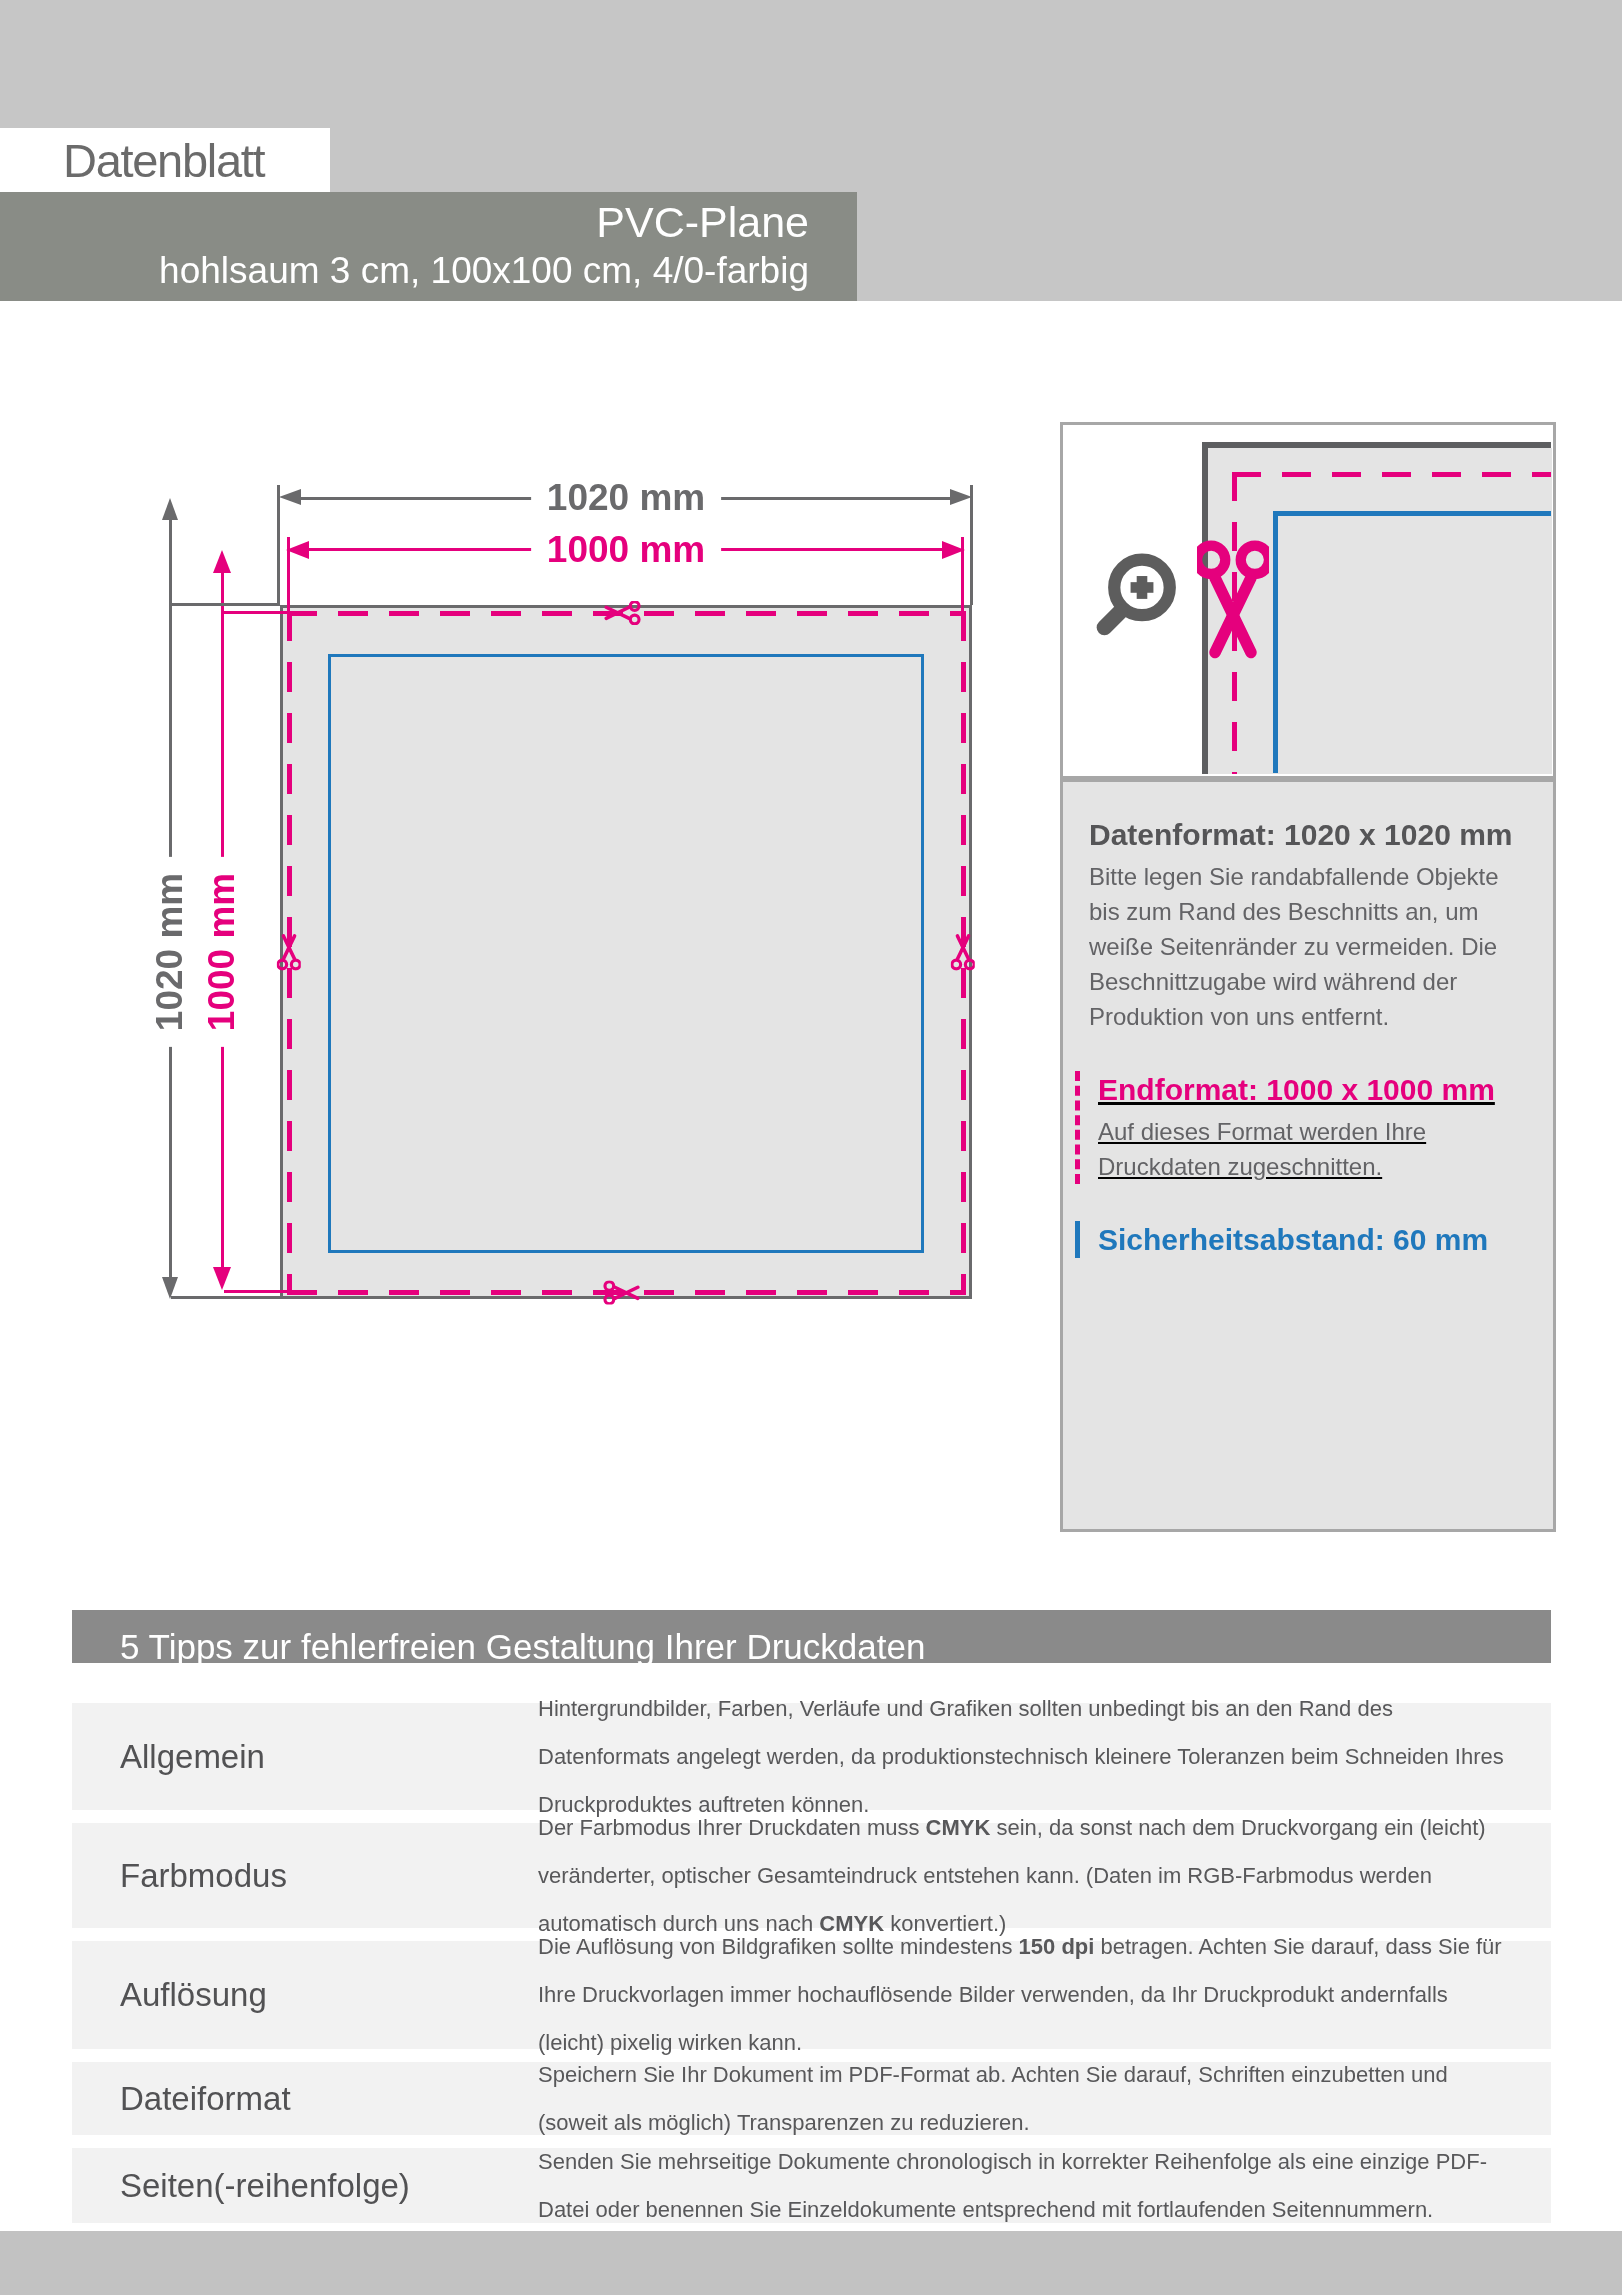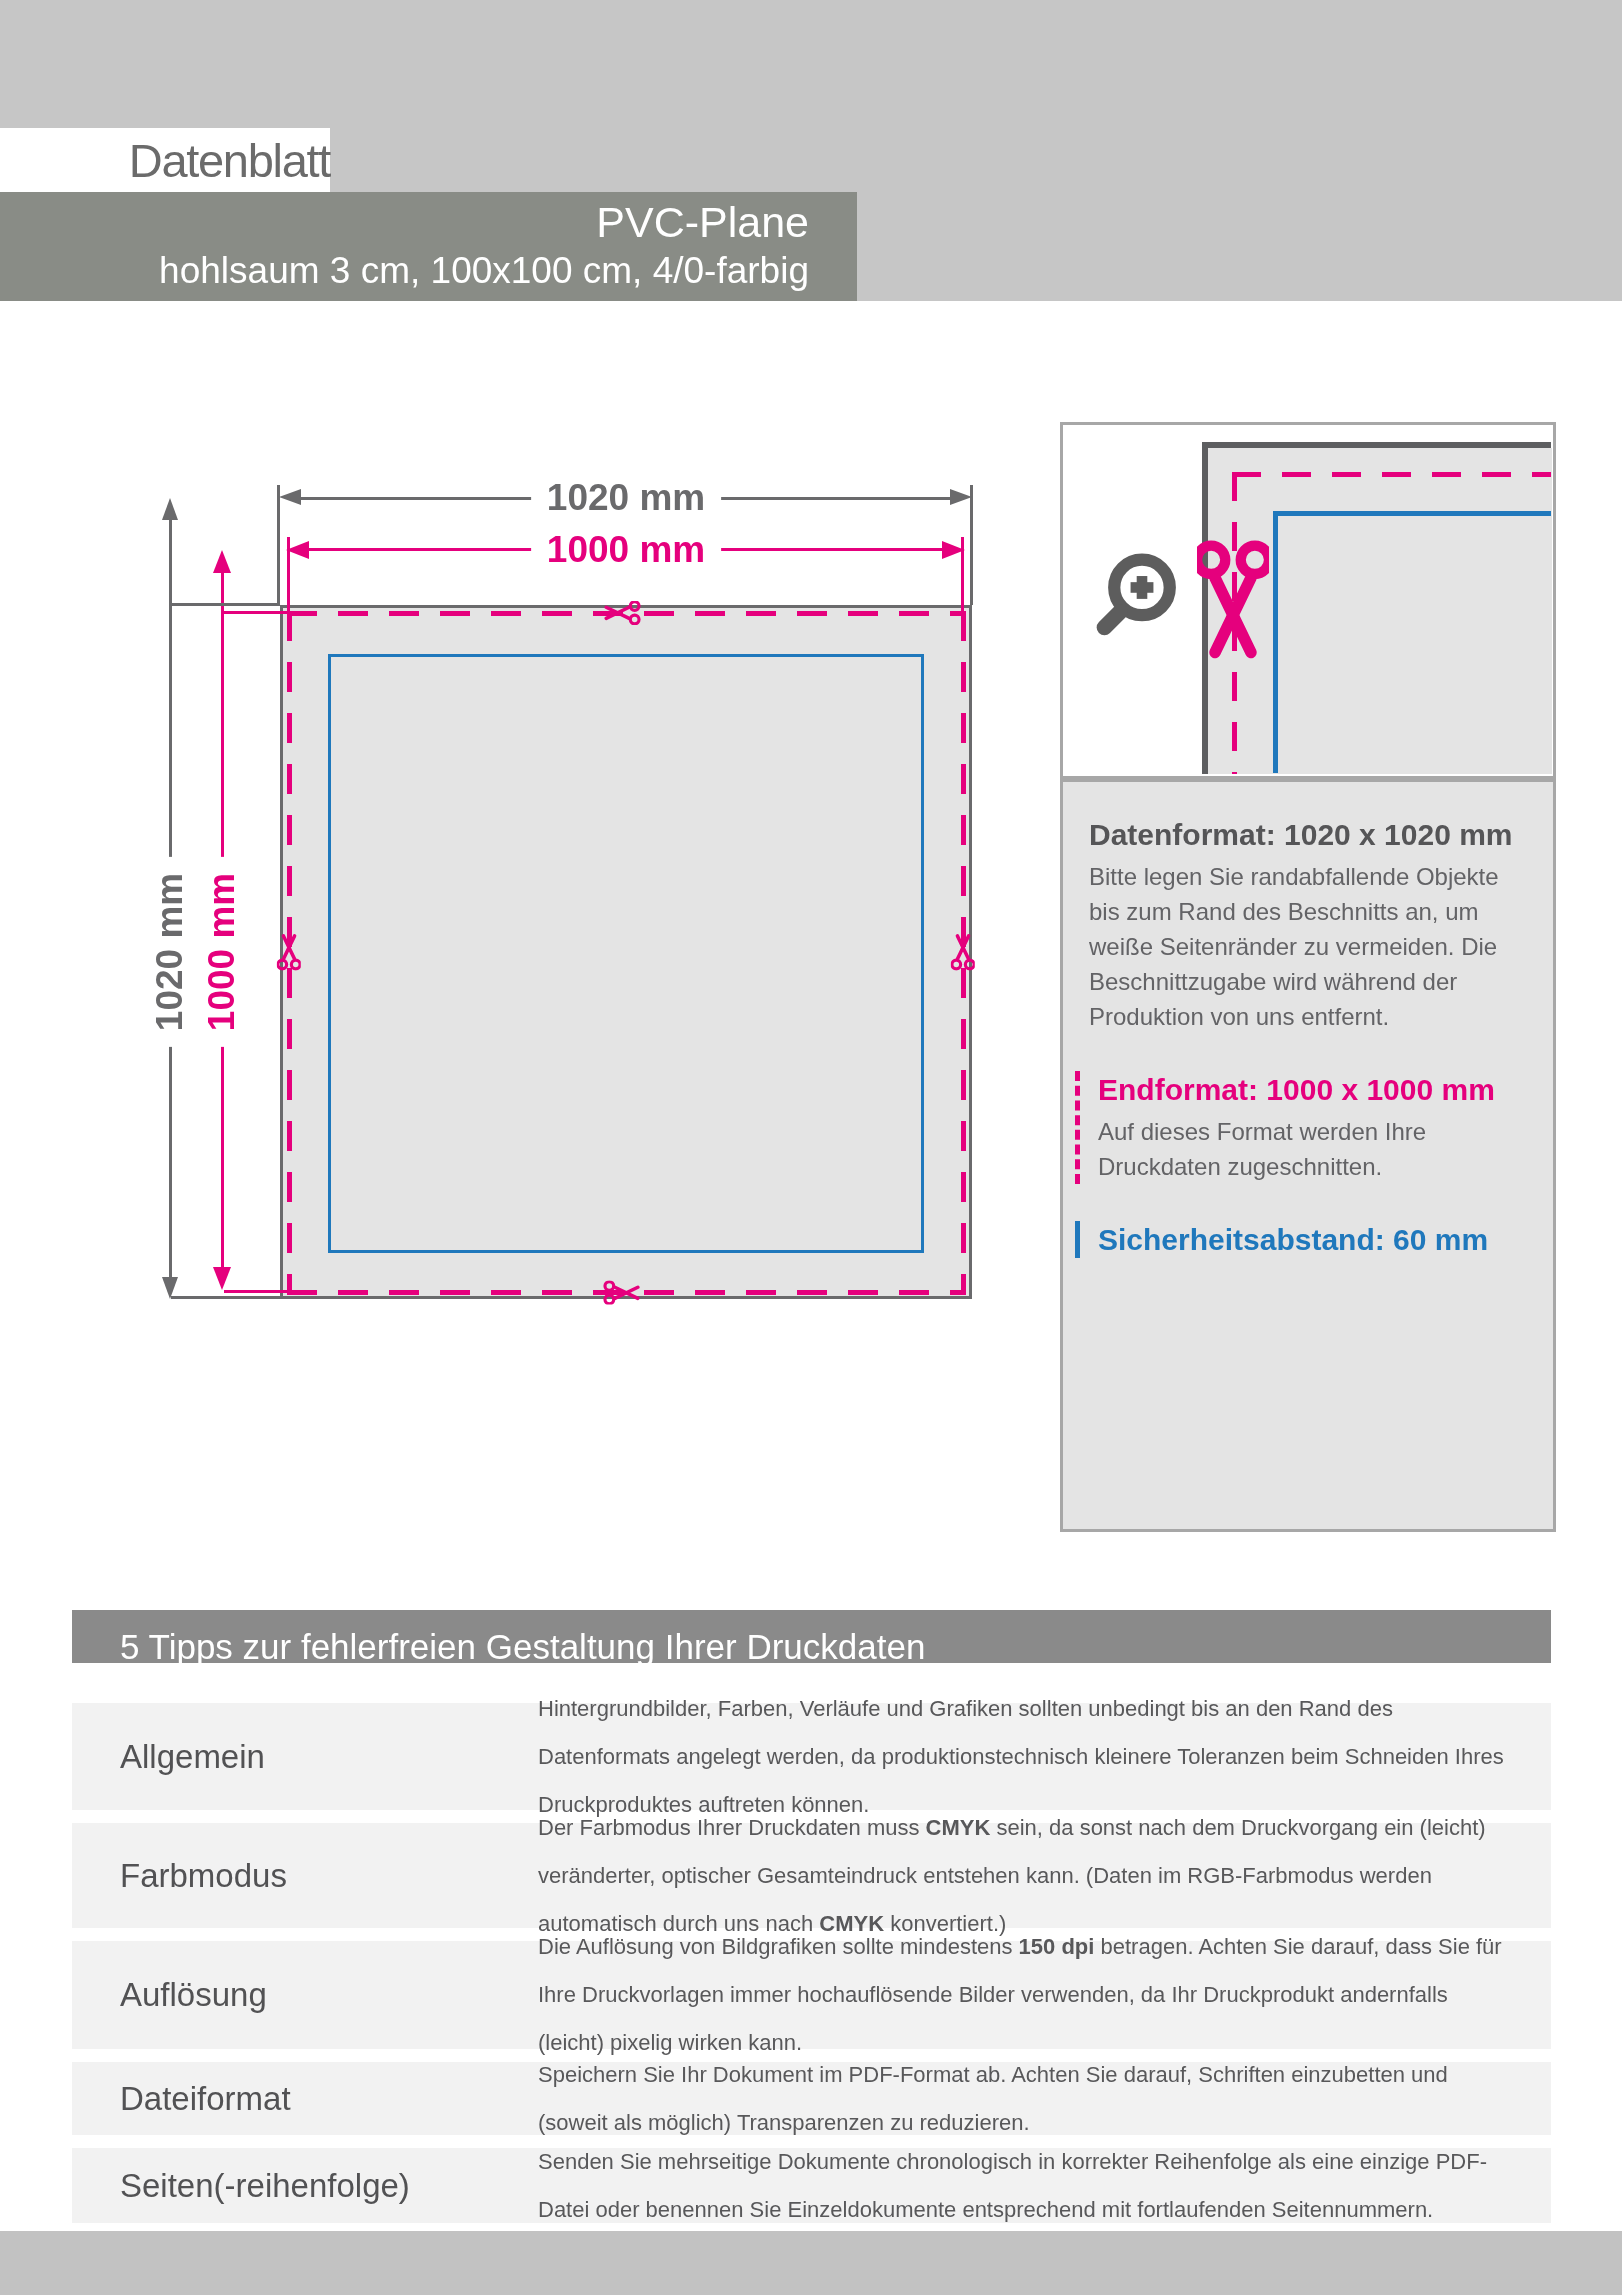--- a/index.html
+++ b/index.html
@@ -2,21 +2,21 @@
 <html lang="de" style="font-size:10.5px"><head>
 <meta charset="utf-8">
 <style>
   html,body{margin:0;padding:0;background:#ffffff;}
   .page{position:relative;width:1623px;height:2295px;background:#ffffff;overflow:hidden;
         font-family:"Liberation Sans", sans-serif;}
   .abs{position:absolute;}
 
   
   .topband{left:0;top:0;width:1623px;height:301px;background:#c6c6c6;}
-  .titlebox{left:0;top:128px;width:330px;height:65px;background:#ffffff;text-align:right;}
+  .titlebox{left:0;top:128px;width:330px;height:65px;background:#ffffff;}
   .titlebox span{display:block;padding-left:63px;line-height:65px;font-size:47px;
                  letter-spacing:-1.3px;color:#6b6b6b;}
   .productbar{left:0;top:192px;width:857px;height:109px;background:#898c86;color:#ffffff;
               text-align:right;box-sizing:border-box;padding:5.2px 48px 0 0;}
   .pname{font-size:43px;line-height:50px;}
   .pspec{font-size:37px;line-height:47px;}
 
   
   .sq{left:280px;top:605px;width:692px;height:694px;background:#e4e4e4;
       border:3.3px solid #6a6a6c;box-sizing:border-box;}
@@ -84,21 +84,21 @@
   .magicon{left:30px;top:120px;color:#5d5d5d;}
 
   
   .infopanel{left:1060px;top:779px;width:496px;height:753px;background:#e4e4e4;
              border:3.9px solid #a7a7a7;box-sizing:border-box;padding:18.3px 23.6px 0 26px;}
   .infopanel h3{margin:15.7px 0 6.5px 0;font-size:30px;line-height:37px;color:#555557;}
   .infopanel p{margin:0;font-size:24px;line-height:35px;color:#636366;}
   .gap1{margin-bottom:33px !important;}
   .block{margin-left:-13.7px;padding-left:17.7px;margin-top:37px;}
   .block h3{margin:0 0 5.2px 0;}
-  .block-end{border-left:5.2px dashed #e5007d;}
+  .block-end{border-left:5.2px dashed #e5007d;text-decoration:underline;}
   .block-end h3{color:#e5007d;}
   .block-safe{border-left:5.2px solid #1f78bc;}
   .block-safe h3{color:#1f78bc;}
 
   
   .tips-header{left:72px;top:1610px;width:1479px;height:53px;background:#8a8a8a;
                box-sizing:border-box;color:#ffffff;font-size:35px;line-height:74px;padding-left:48px;}
   .tip-row{left:72px;width:1479px;background:#f2f2f2;display:flex;align-items:center;box-sizing:border-box;}
   .r1{top:1703px;height:107px;} .r2{top:1823px;height:105px;} .r3{top:1941px;height:108px;}
   .r4{top:2062px;height:73px;} .r5{top:2148px;height:75px;}

